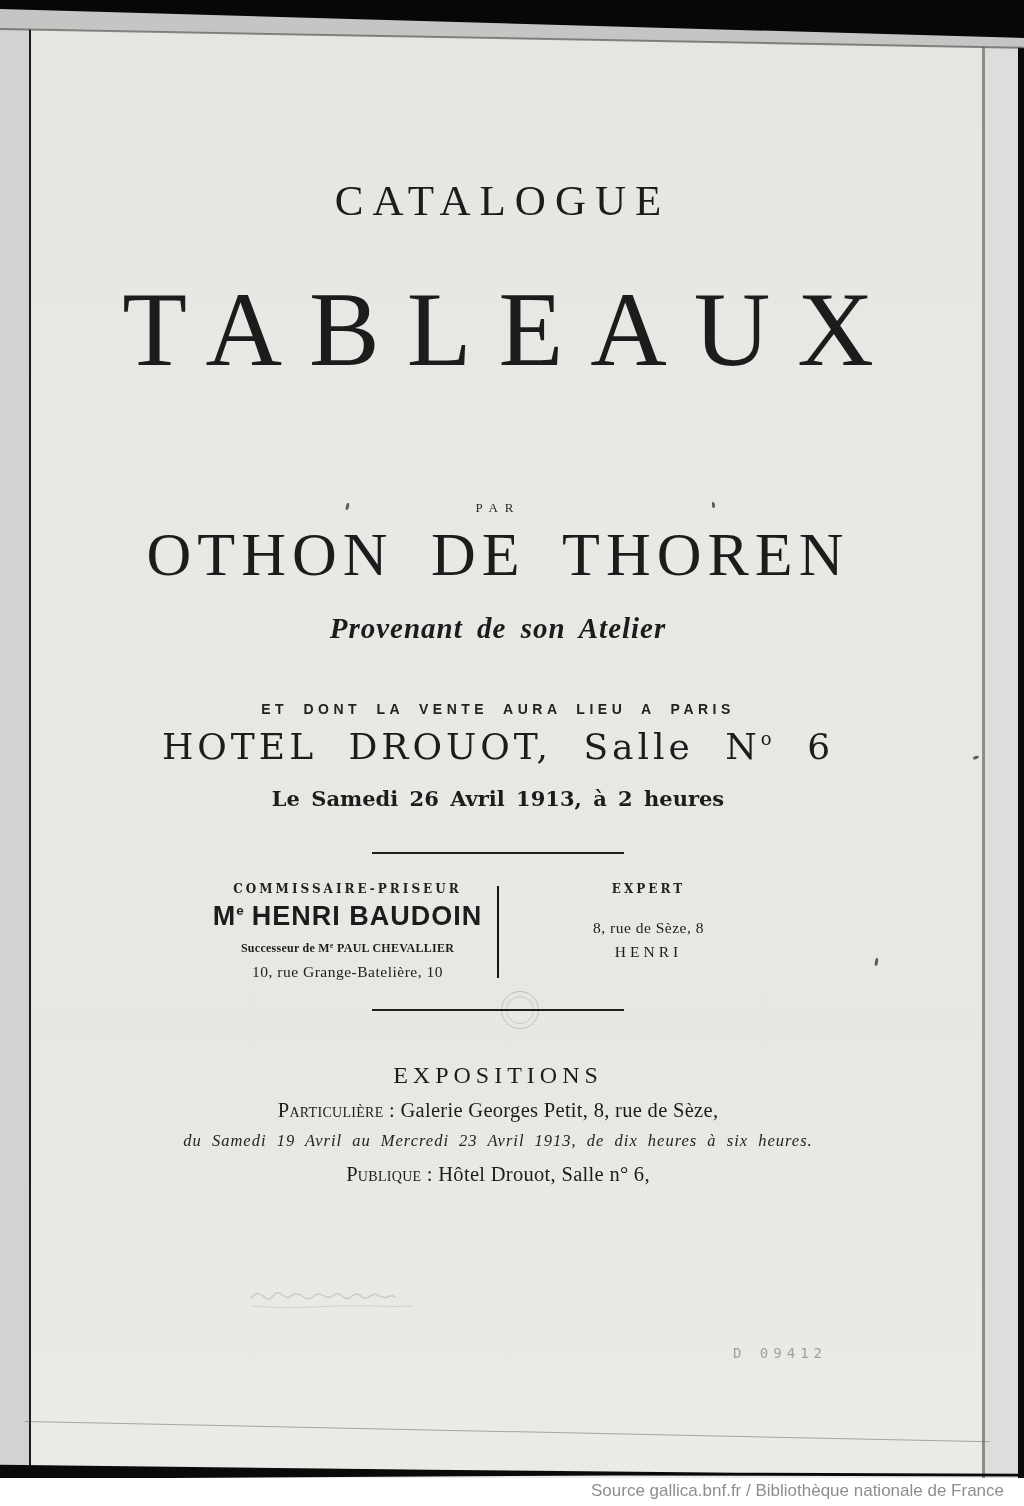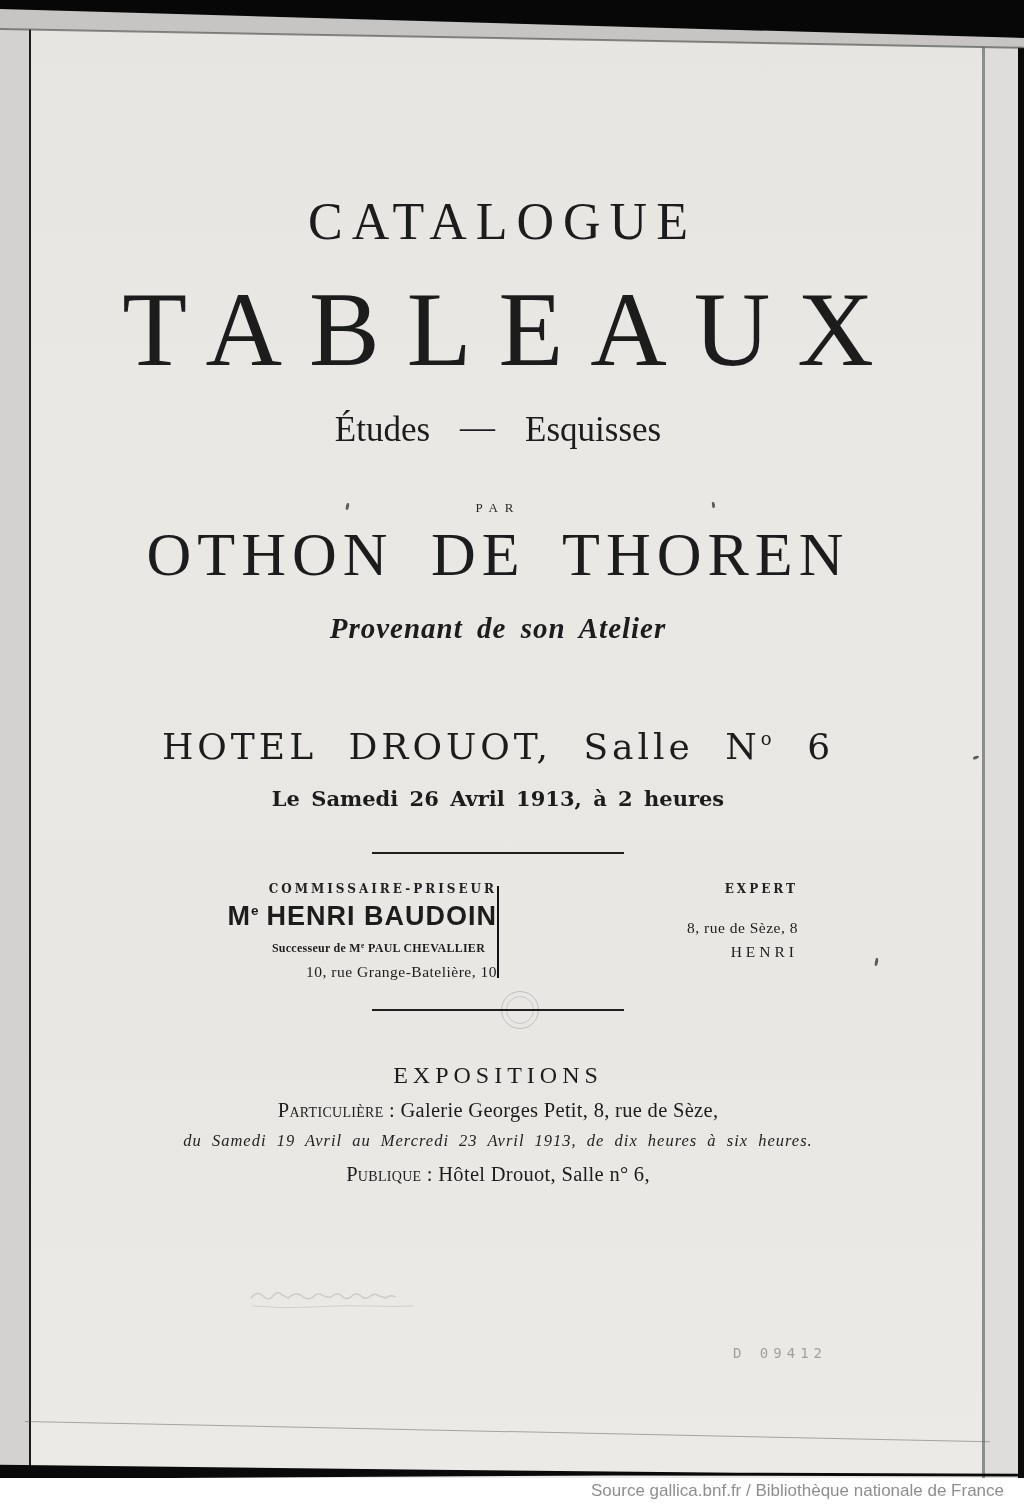--- a/index.html
+++ b/index.html
@@ -26,21 +26,21 @@
         background:rgba(95,95,92,.5);transform:rotate(1.2deg);transform-origin:left center;}
   .bottom-black-strip{position:absolute;left:0;top:1464px;width:100%;height:15px;background:#0a0a0a;
         clip-path:polygon(0 5%,42% 38%,72% 58%,100% 66%,100% 84%,60% 76%,0 100%);}
   .scan::before{content:"";position:absolute;inset:0;pointer-events:none;
         background:radial-gradient(ellipse 120% 95% at 50% 45%,rgba(0,0,0,0) 60%,rgba(0,0,0,.06) 100%);}
 
   
   .content{position:absolute;left:31px;right:59px;top:0;height:1478px;text-align:center;color:#1c1c1c;}
   .abs{position:absolute;left:0;right:0;}
 
-  .catalogue{top:192px;font-size:52px;letter-spacing:9px;padding-left:9px;}
+  .catalogue{top:176px;font-size:43px;letter-spacing:9px;padding-left:9px;}
   .de{top:249px;font-size:13px;letter-spacing:6px;color:#2a2a2a;}
   .tableaux{top:277px;font-size:106px;line-height:1;letter-spacing:27px;padding-left:27px;font-weight:400;}
   .subtitle{top:410px;font-size:35px;}
   .subtitle .dash{display:inline-block;margin:0 30px;transform:translateY(-2px);}
   .par{top:500px;font-size:13px;letter-spacing:7px;color:#2a2a2a;}
   .artist{top:523px;font-size:62px;line-height:1;letter-spacing:6px;word-spacing:16px;}
   .provenance{top:612px;font-size:29px;font-style:italic;font-weight:bold;letter-spacing:1px;word-spacing:6px;}
 
   .vente-intro{top:701px;font-family:"Liberation Sans","DejaVu Sans",sans-serif;
         font-size:14px;font-weight:600;letter-spacing:4.5px;word-spacing:7px;color:#222;}
@@ -53,21 +53,21 @@
   .rule{position:absolute;left:50%;width:252px;margin-left:-126px;height:2px;background:#1f1f1f;}
   .rule-top{top:852px;}
   .rule-bottom{top:1009px;}
   .stamp-circle{position:absolute;left:470px;top:991px;width:36px;height:36px;border-radius:50%;
         border:1.5px solid rgba(105,105,120,.4);opacity:.8;}
   .stamp-circle::after{content:"";position:absolute;inset:4px;border-radius:50%;
         border:1px solid rgba(105,105,120,.3);}
 
   .officials{top:874px;position:absolute;left:50%;width:600px;margin-left:-300px;
         display:flex;align-items:flex-start;}
-  .off-col{flex:1;padding-top:8px;text-align:right;}
+  .off-col{flex:1;padding-top:8px;}
   .off-divider{flex:0 0 2px;background:#141414;height:92px;margin-top:12px;}
   .off-role{font-family:"DejaVu Serif",serif;font-size:12px;font-weight:bold;letter-spacing:3px;color:#222;}
   .off-name{font-family:"Liberation Sans","DejaVu Sans",sans-serif;font-size:27px;font-weight:bold;
         letter-spacing:1px;margin-top:5px;white-space:nowrap;}
   .off-name sup{font-size:.5em;vertical-align:10px;}
   .off-name .nm{margin-left:7px;}
   .off-succ{font-family:"Liberation Serif",serif;font-size:13px;font-weight:bold;margin-top:8px;
         transform:scaleX(.92);letter-spacing:.3px;}
   .off-succ sup{font-size:.6em;vertical-align:4px;}
   .off-succ .sp{margin-left:4px;}
@@ -102,26 +102,26 @@
   <div class="page"></div>
   <div class="left-margin"></div>
   <div class="right-strip"></div>
   <div class="bottom-edge-line"></div>
   <div class="bottom-black-strip"></div>
 
   <div class="content">
     <div class="abs catalogue">CATALOGUE</div>
     <div class="abs tableaux">TABLEAUX</div>
 
-    <div class="abs subtitle"><span>Études</span><span class="dash">—</span><span>Esquisses</span></div>
 
     <div class="abs par">PAR</div>
     <div class="abs artist">OTHON DE THOREN</div>
     <div class="abs provenance">Provenant de son Atelier</div>
 
+    <div class="abs vente-intro">ET DONT LA VENTE AURA LIEU A PARIS</div>
     <div class="abs hotel"><span>HOTEL DROUOT, Salle N</span><sup>o</sup><span> 6</span></div>
     <div class="abs samedi">Le Samedi 26 Avril 1913, à 2 heures</div>
 
     <div class="rule rule-top"></div>
 
     <div class="officials">
       <div class="off-col">
         <div class="off-role">COMMISSAIRE-PRISEUR</div>
         <div class="off-name"><span>M</span><sup>e</sup><span class="nm">HENRI BAUDOIN</span></div>
         <div class="off-succ"><span>Successeur de M</span><sup>e</sup><span class="sp">PAUL CHEVALLIER</span></div>

